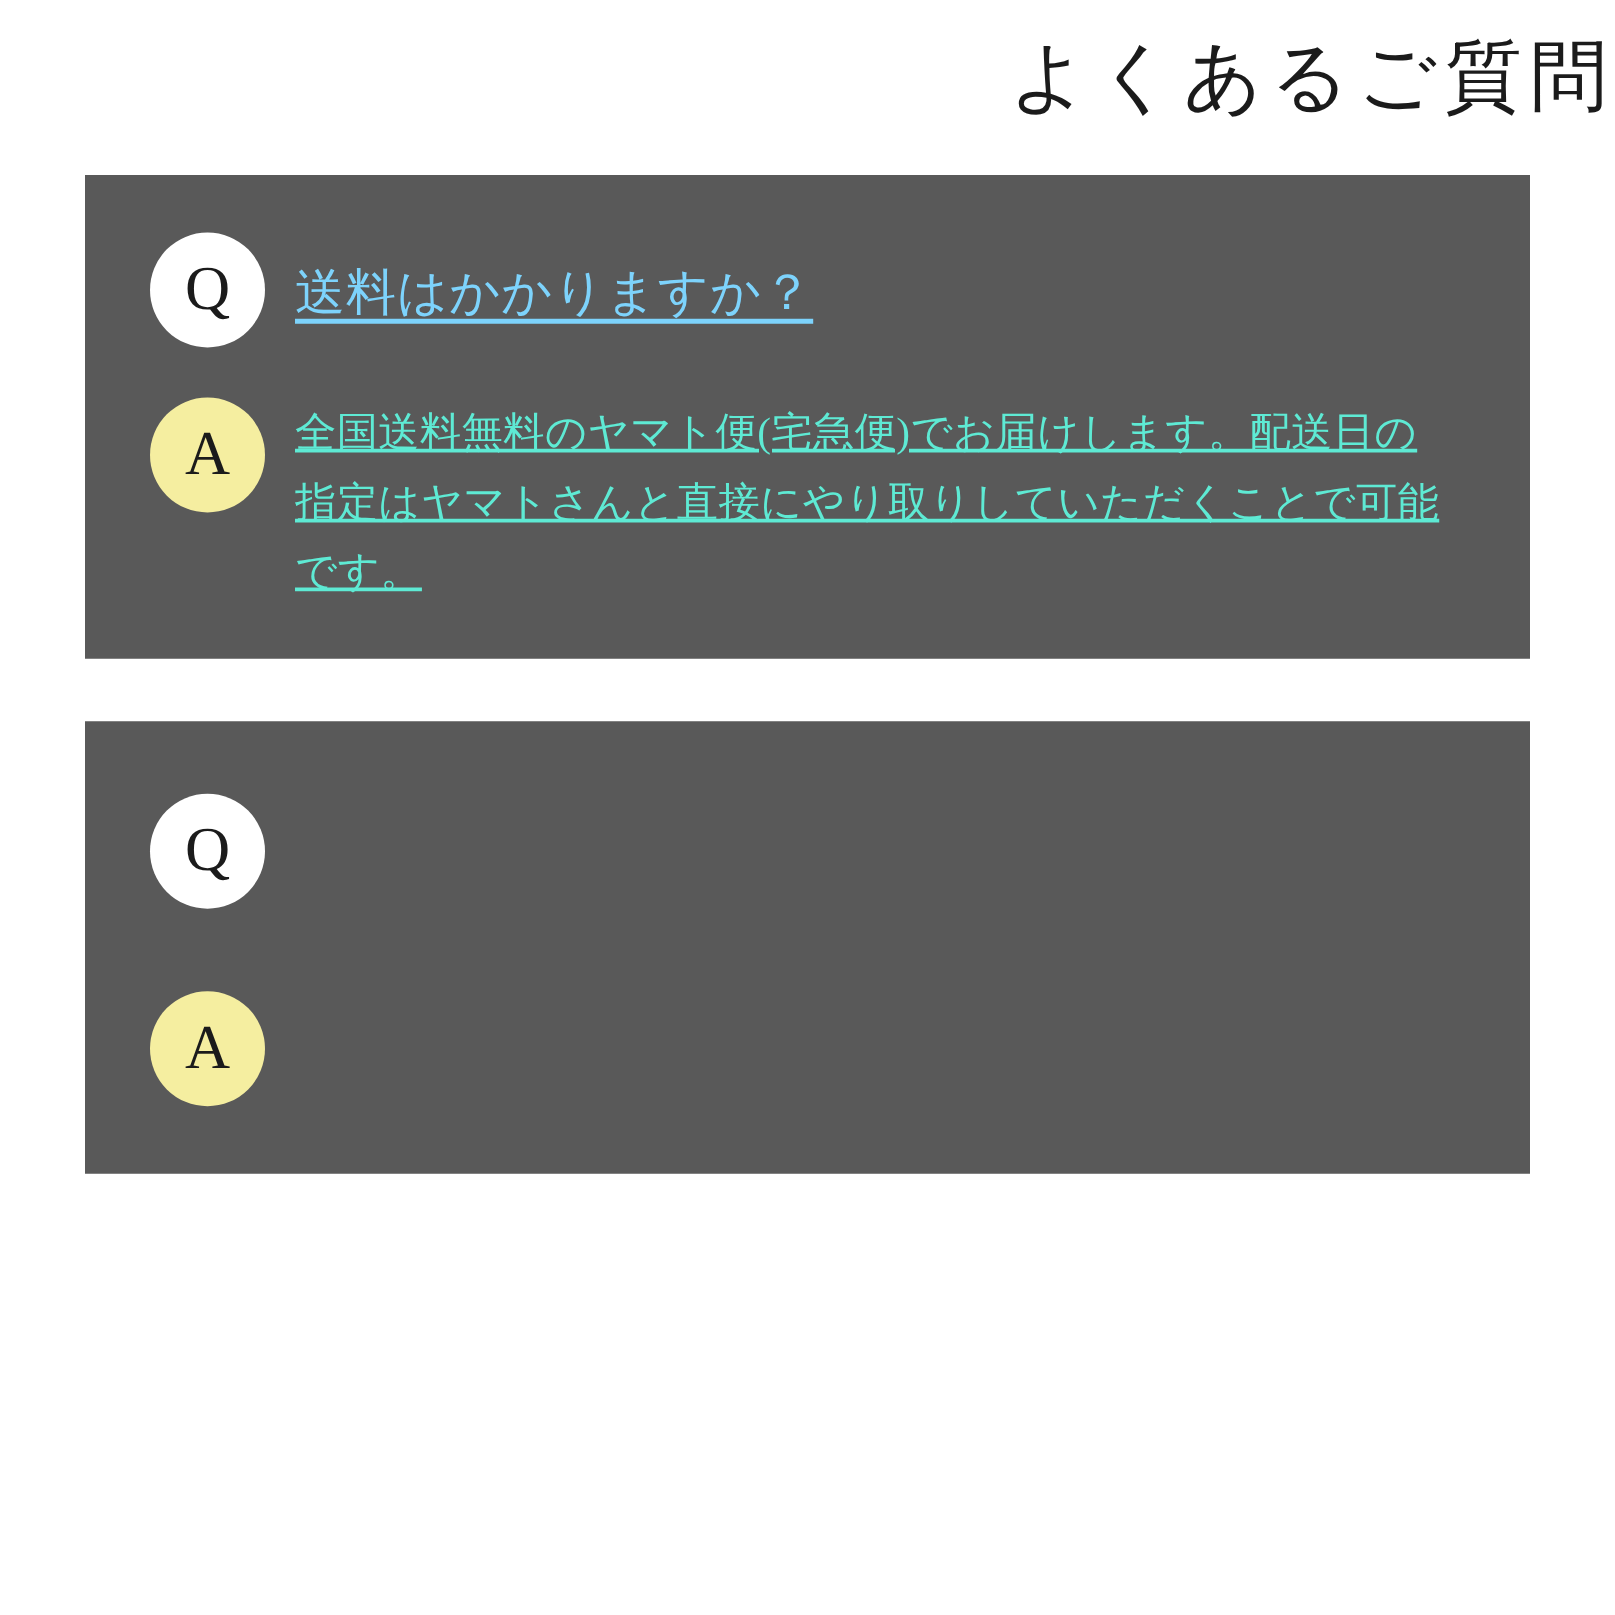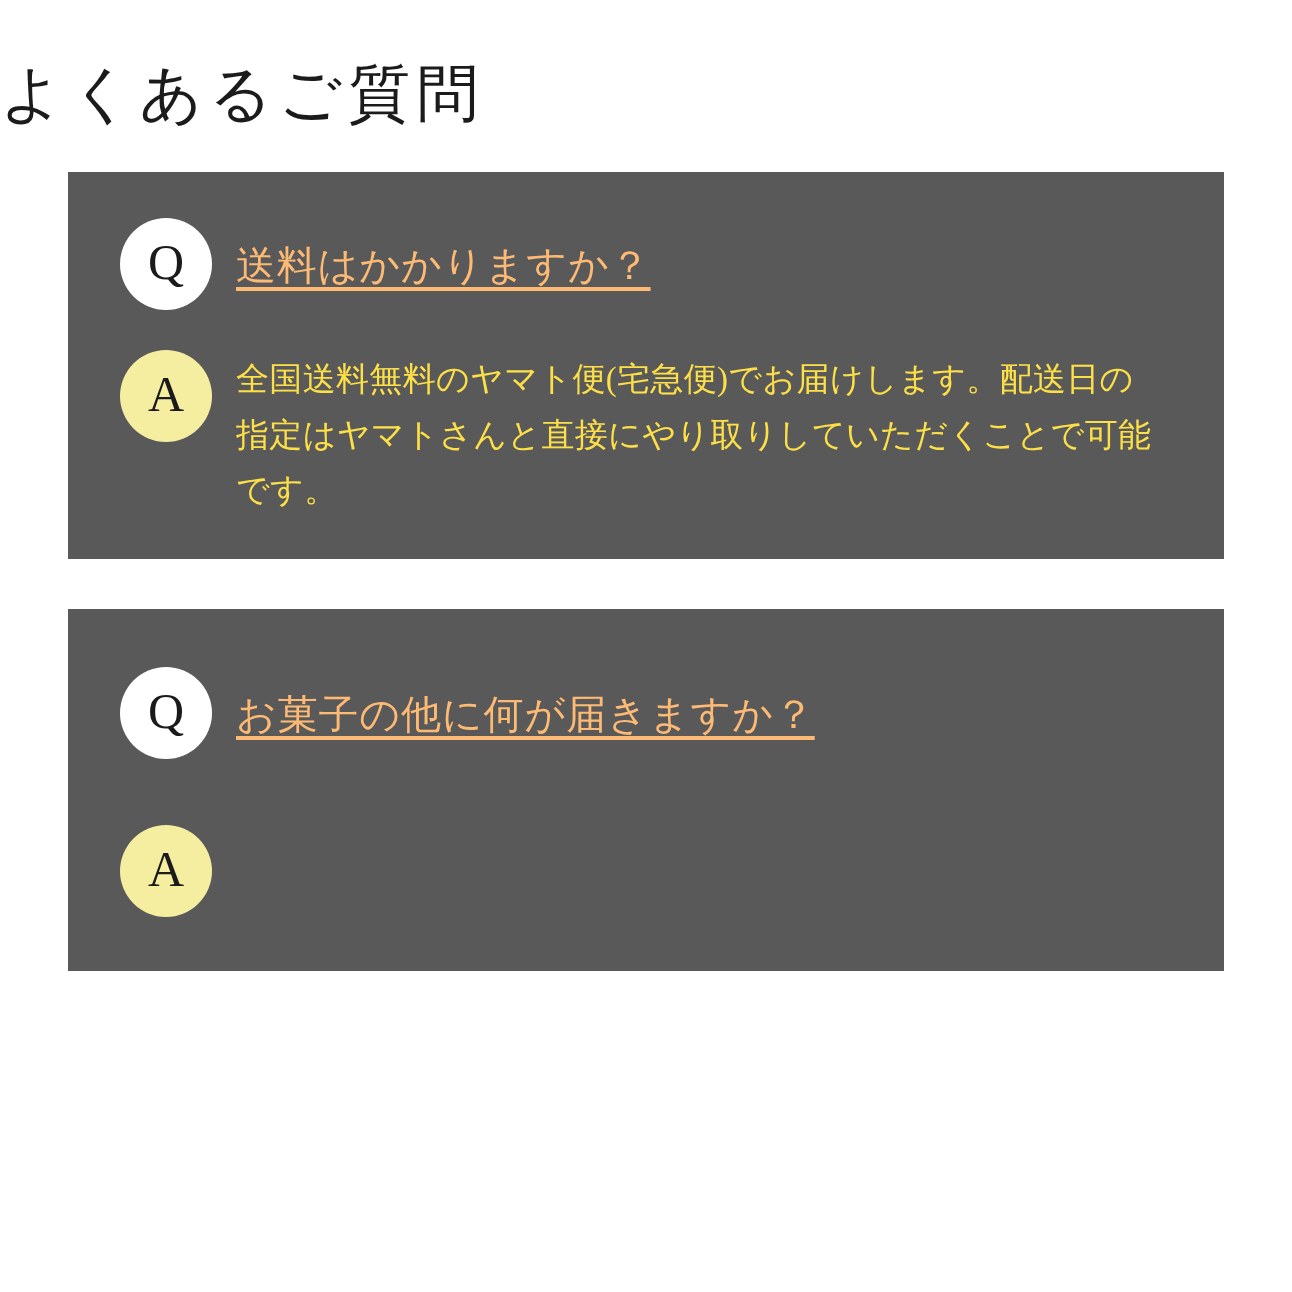--- a/index.html
+++ b/index.html
@@ -14,27 +14,27 @@
     color: #222222;
     overflow: hidden;
   }
   .page {
     width: 1292px;
     height: 1292px;
     position: relative;
     box-sizing: border-box;
   }
   .page-title {
-    text-align: left;
+    text-align: right;
     font-size: 62px;
     line-height: 1.1;
     letter-spacing: 0.10em;
     font-weight: 400;
     color: #1b1b1b;
-    margin: 60px 0 0 0;
+    margin: 28px 0 0 0;
     padding: 0;
     font-family: "Liberation Serif", "DejaVu Serif", serif;
   }
   .faq-list {
     margin-top: 44px;
   }
   .faq-card {
     background: #595959;
     margin: 0 68px 50px 68px;
     padding: 46px 0 40px 0;
@@ -68,33 +68,34 @@
   .badge-q {
     background: #ffffff;
   }
   .badge-a {
     background: #f5eea0;
     margin-top: 4px;
   }
   .question-text {
     font-size: 40px;
     line-height: 1.35;
-    color: #fdba74;
+    color: #7dd3fc;
     text-decoration: underline;
     text-underline-offset: 8px;
     letter-spacing: 0.02em;
     padding-top: 4px;
   }
   .answer-text {
     font-size: 33px;
     line-height: 1.68;
-    color: #fde047;
+    color: #5eead4;
     letter-spacing: 0.01em;
     max-width: 920px;
     padding-top: 6px;
+    text-decoration: underline;
   }
   .card-2 {
     padding: 58px 0 54px 0;
   }
   .card-2 .faq-row.question {
     margin-bottom: 62px;
   }
 </style>
 </head>
 <body>
@@ -112,21 +113,20 @@
       </div>
       <div class="faq-row answer">
         <div class="badge badge-a">A</div>
         <div class="answer-text">全国送料無料のヤマト便(宅急便)でお届けします。配送日の指定はヤマトさんと直接にやり取りしていただくことで可能です。</div>
       </div>
     </div>
 
     <div class="faq-card card-2">
       <div class="faq-row question">
         <div class="badge badge-q">Q</div>
-        <div class="question-text">お菓子の他に何が届きますか？</div>
       </div>
       <div class="faq-row answer">
         <div class="badge badge-a">A</div>
       </div>
     </div>
 
   </div>
 </div>
 
 </body></html>

